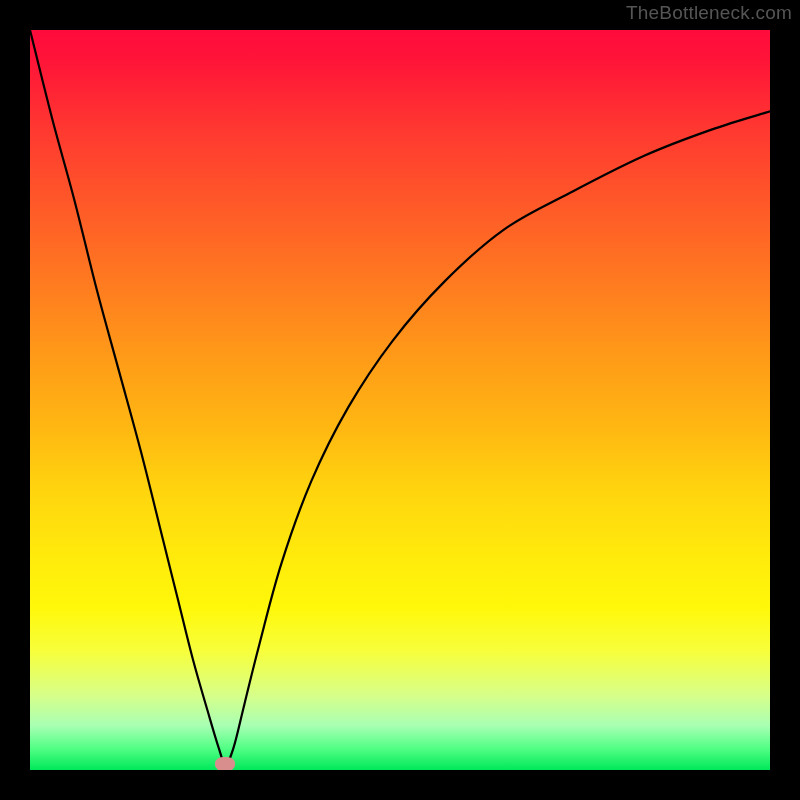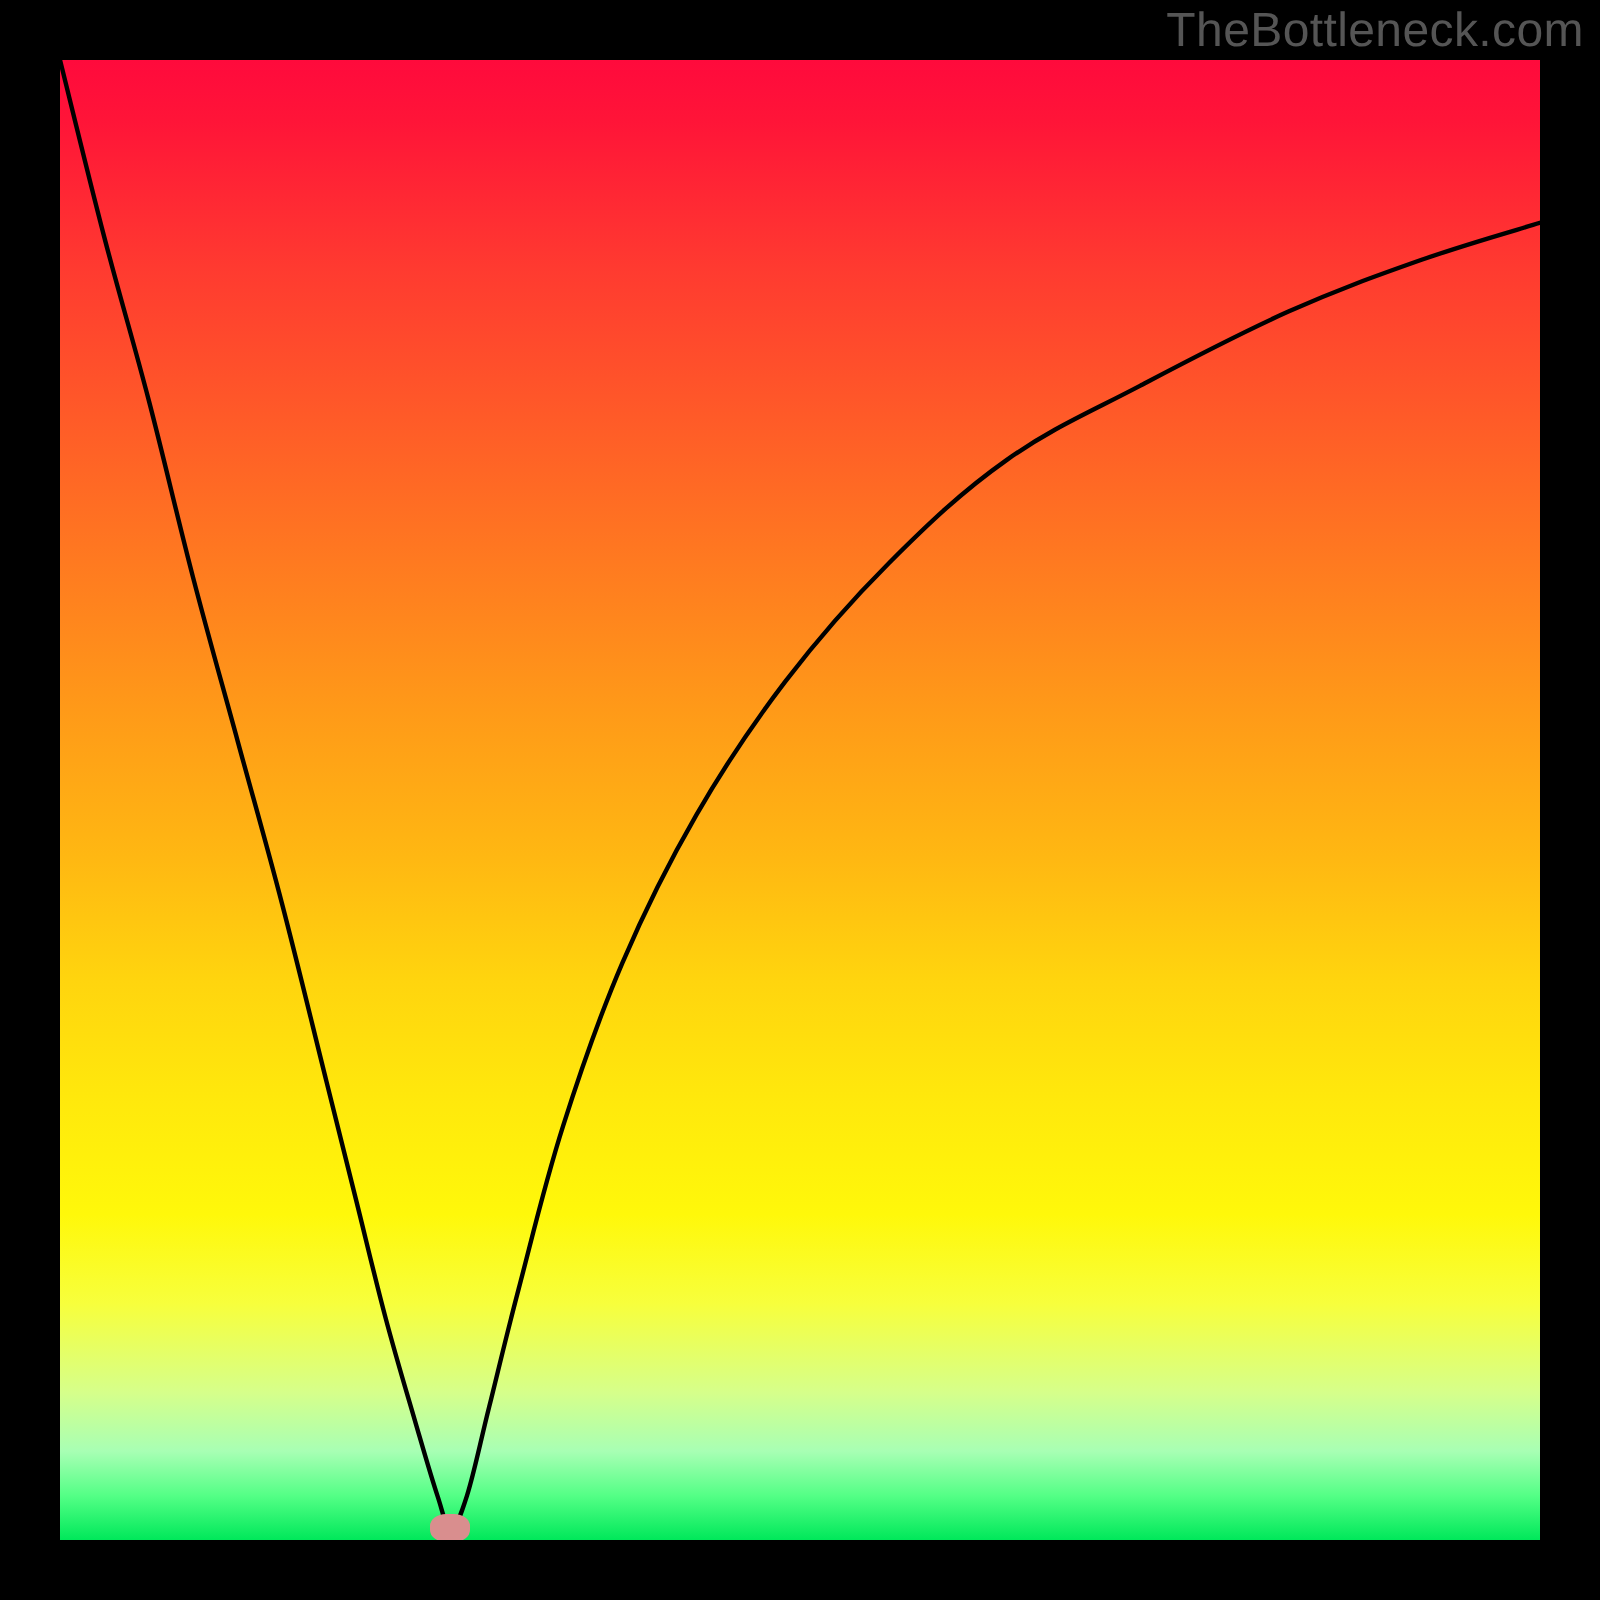--- a/index.html
+++ b/index.html
@@ -15,21 +15,21 @@
     position: relative;
     width: 800px;
     height: 800px;
     background: #000;
   }
   .watermark {
     position: absolute;
     top: 2px;
     right: 8px;
     color: #555;
-    font-size: 24px;
+    font-size: 19px;
     font-weight: 500;
     letter-spacing: 0.2px;
     z-index: 5;
   }
   .plot-area {
     position: absolute;
     left: 30px;
     top: 30px;
     width: 740px;
     height: 740px;

